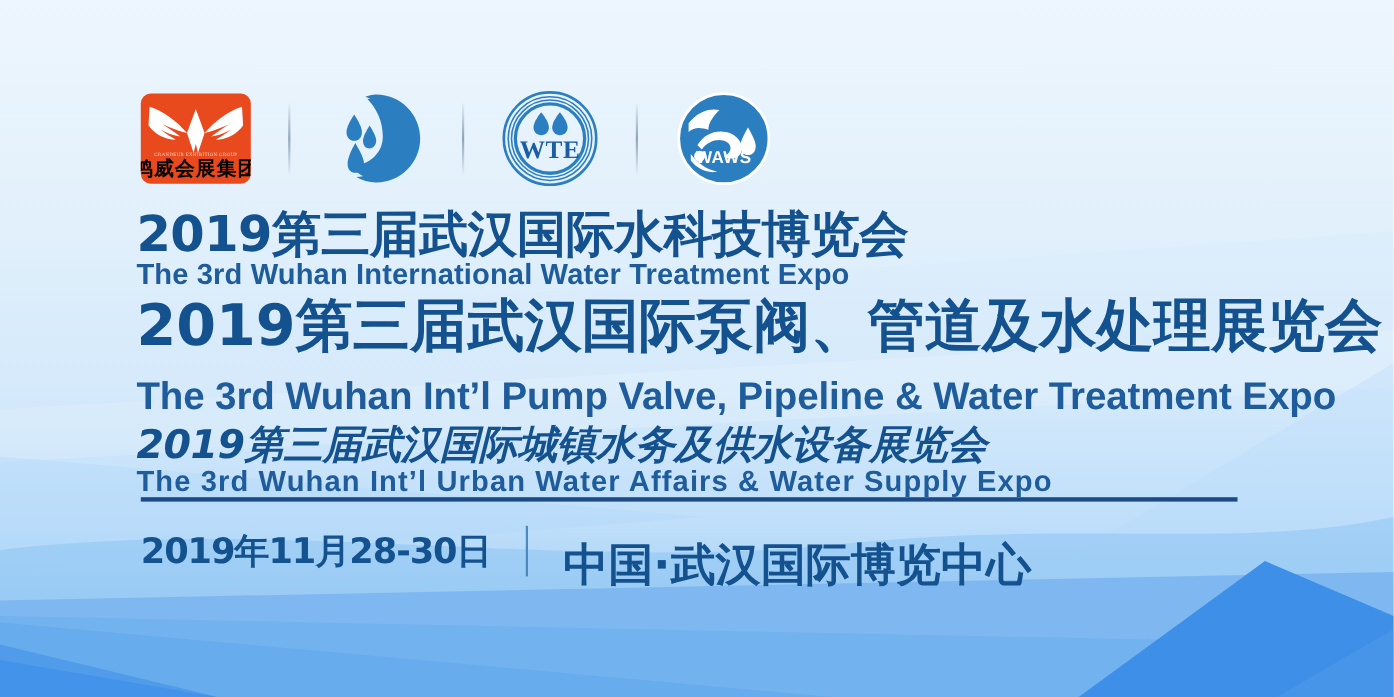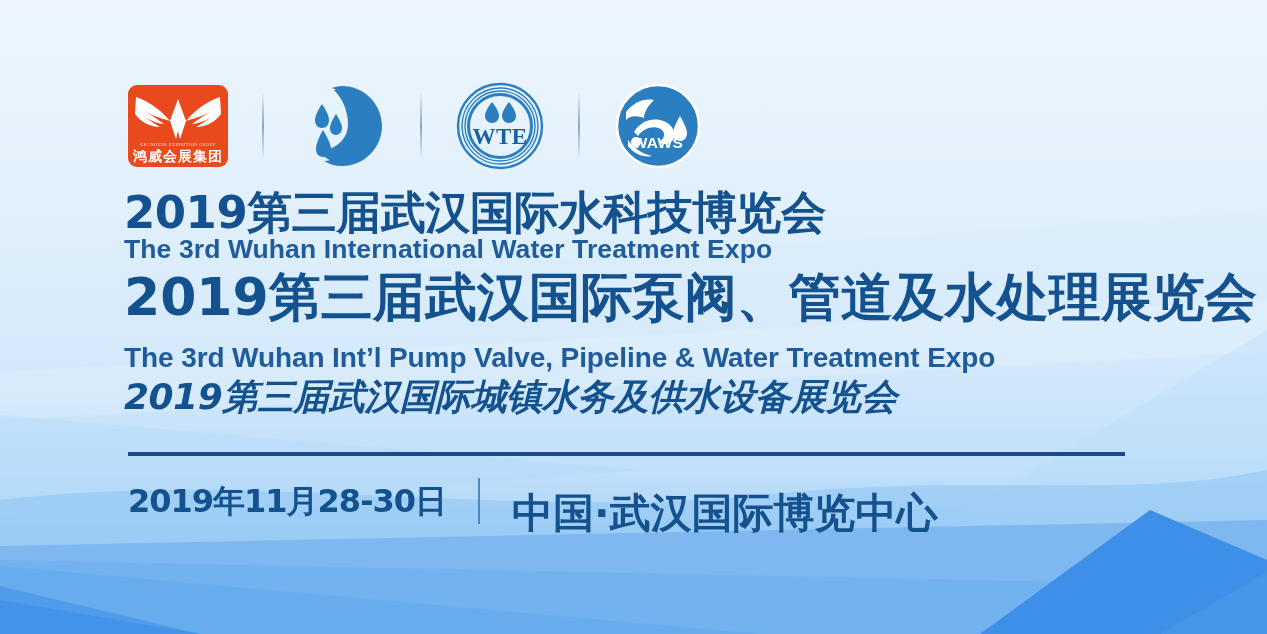--- a/index.html
+++ b/index.html
@@ -40,21 +40,21 @@
     padding-bottom:4px;
     overflow:hidden;
   }
   .grandeur .wing { position:absolute; top:6px; left:6px; width:88px; height:52px; }
   .grandeur .en {
     font-size:4.4px; letter-spacing:.35px; color:#ffd9cb;
     font-family:"Liberation Serif", serif; line-height:1;
     margin-bottom:2px; white-space:nowrap;
   }
   .grandeur .cn {
-    font-size:14px; color:#ffffff; font-weight:bold;
+    font-size:18px; color:#000000; font-weight:bold;
     font-family:"DejaVu Sans", sans-serif;
     letter-spacing:1px; line-height:1; white-space:nowrap;
   }
 
   
   #titles { position:absolute; left:124px; top:190px; width:1020px; }
   .title-block { margin-bottom:7px; }
   .cn-title {
     font-family:"DejaVu Sans", sans-serif;
     font-weight:bold;
@@ -67,21 +67,21 @@
     font-family:"Liberation Sans", sans-serif;
     font-weight:bold;
     color:#1f5c9c;
     line-height:1.05;
     white-space:nowrap;
     margin-top:1px;
   }
   #t1 .cn-title { font-size:45px; }
   #t1 .en-title { font-size:26.5px; letter-spacing:0.1px; }
   #t2 .cn-title { font-size:52px; letter-spacing:0px; }
-  #t2 .en-title { font-size:28px; letter-spacing:-0.1px;margin-top:20px; }
+  #t2 .en-title { font-size:35px; letter-spacing:-0.1px;margin-top:20px; }
   #t3 .cn-title { font-size:36px;font-style:italic; }
   #t3 .en-title { font-size:26.5px; letter-spacing:1.0px; }
 
   
   #divider {
     position:absolute; left:128px; top:452px;
     width:997px; height:4px;
     background:#1b4b87;
   }
 
@@ -203,20 +203,21 @@
       <div class="en-title">The 3rd Wuhan International Water Treatment Expo</div>
     </div>
 
     <div class="title-block" id="t2">
       <div class="cn-title">2019第三届武汉国际泵阀、管道及水处理展览会</div>
       <div class="en-title">The 3rd Wuhan Int’l Pump Valve, Pipeline &amp; Water Treatment Expo</div>
     </div>
 
     <div class="title-block" id="t3">
       <div class="cn-title">2019第三届武汉国际城镇水务及供水设备展览会</div>
+      <div class="en-title">The 3rd Wuhan Int’l Urban Water Affairs &amp; Water Supply Expo</div>
     </div>
 
   </div>
 
   <div id="divider"></div>
 
   <div id="date-row">
     <div class="date-txt">2019年11月28-30日</div>
     <div class="date-sep"></div>
     <div class="venue-txt">中国·武汉国际博览中心</div>

